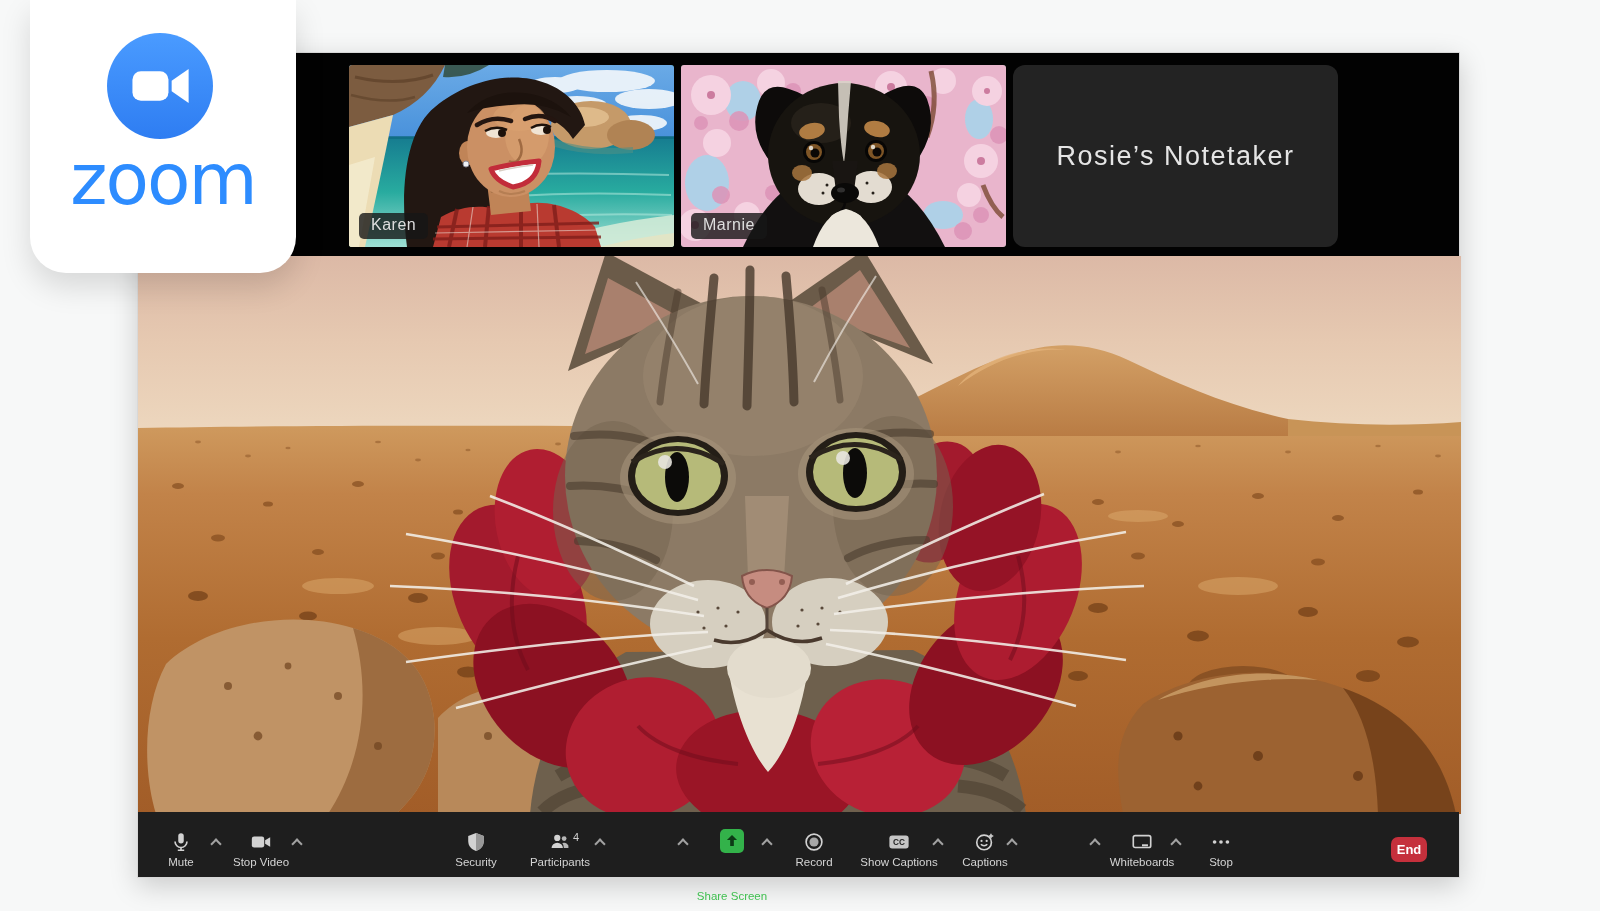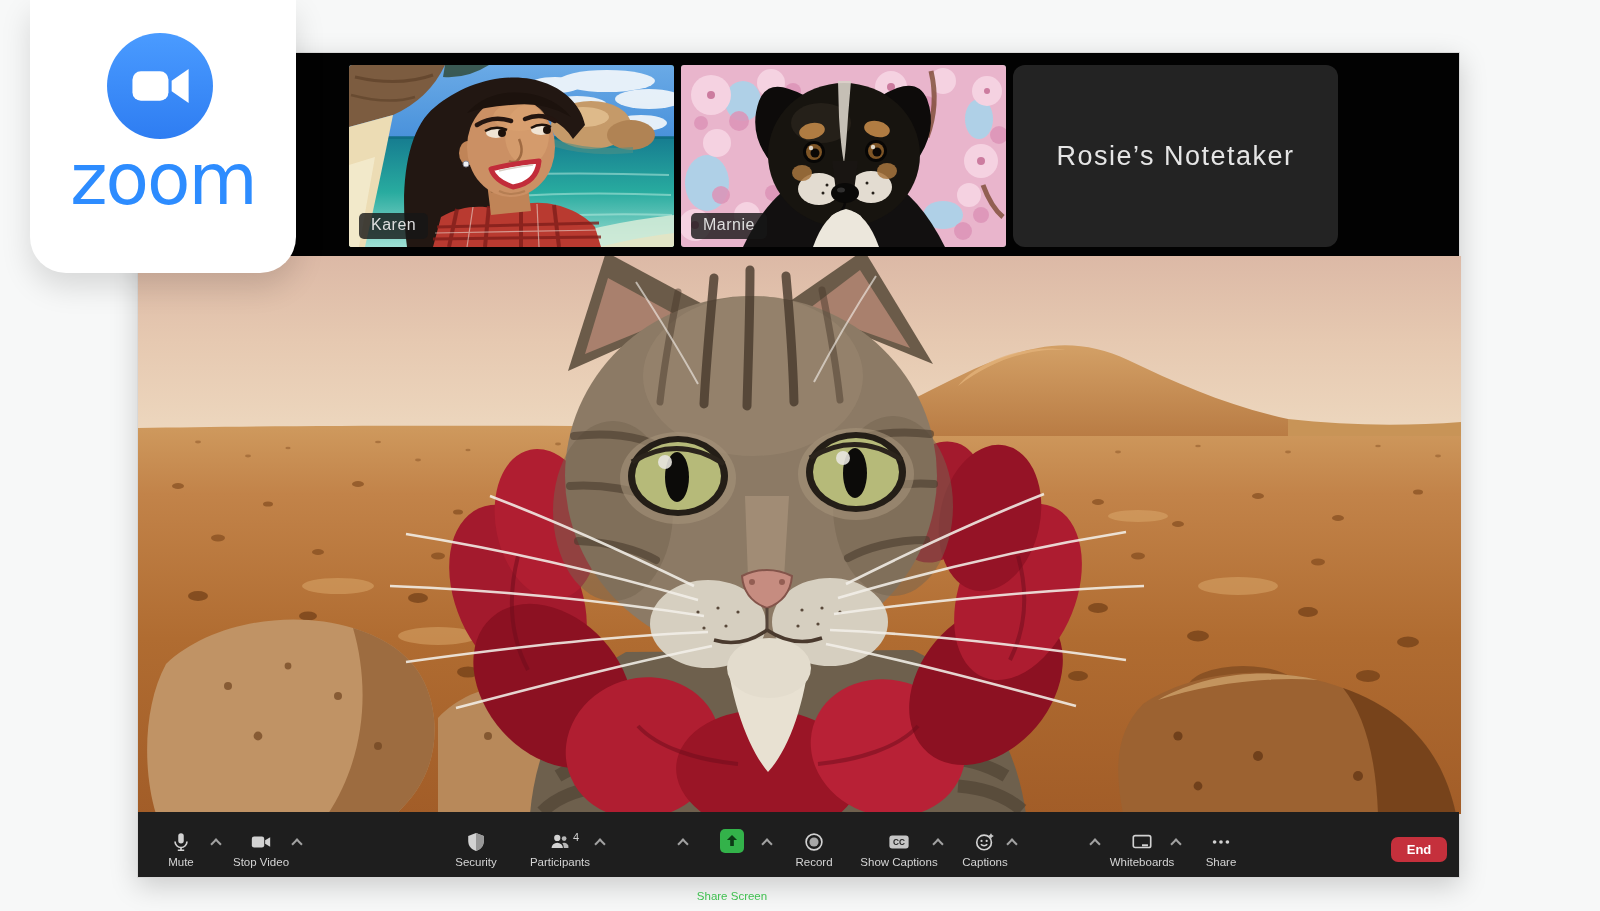--- a/index.html
+++ b/index.html
@@ -30,21 +30,21 @@
   .tb-item { position:absolute; top:0; height:100%; width:92px; transform:translateX(-50%);
     display:flex; flex-direction:column; align-items:center; cursor:pointer; }
   .tb-item .ic { margin-top:17px; height:26px; display:flex; align-items:center; }
   .tb-item .lbl { margin-top:1px; font-size:11.5px; color:#d4d4d4; white-space:nowrap; }
   .tb-item .lbl.green { color:#3fbf4f;margin-top:37px; }
   .green-square { width:24px; height:24px; border-radius:5px; background:#33b24a;
     display:flex; align-items:center; justify-content:center; }
   .caret { position:absolute; top:28px; width:8px; height:8px;
     border-left:2px solid #a2a2a2; border-top:2px solid #a2a2a2; transform:rotate(45deg); cursor:pointer; }
   .count { position:absolute; top:19px; left:calc(50% + 13px); font-size:11px; color:#cfcfcf; }
-  .end-btn { position:absolute; left:1253px; top:25px; width:56px; height:25px; background:#c5303c;
+  .end-btn { position:absolute; left:1253px; top:25px; width:36px; height:25px; background:#c5303c;
     border:none; border-radius:7px; color:#fff; font-weight:bold; font-size:13px;
     font-family:"Liberation Sans", sans-serif; cursor:pointer; }
 
   
   .logo-card { position:absolute; left:30px; top:0; width:266px; height:273px; background:#fff;
     border-radius:0 0 36px 36px; box-shadow:0 14px 30px rgba(0,0,0,.13); }
   .logo-circle { position:absolute; left:77px; top:33px; width:106px; height:106px; border-radius:50%;
     background:linear-gradient(180deg,#4a9bff 0%,#2e7df2 100%);
     display:flex; align-items:center; justify-content:center; }
   .logo-word { position:absolute; left:0; top:144px; width:100%; text-align:center;
@@ -566,21 +566,21 @@
       <div class="tb-item" style="left:1083px">
         <span class="ic">
           <svg viewBox="0 0 24 24" width="22" height="22">
               <g fill="#d2d2d2">
                 <circle cx="5" cy="12" r="2"></circle>
                 <circle cx="12" cy="12" r="2"></circle>
                 <circle cx="19" cy="12" r="2"></circle>
               </g>
             </svg>
         </span>
-        <span class="lbl">Share</span>
+        <span class="lbl">Stop</span>
       </div>
 
       <button class="end-btn">End</button>
     </div>
   </div>
 
   <div class="logo-card">
     <div class="logo-circle">
       <svg viewBox="0 0 100 100" width="106" height="106">
           <rect x="24" y="36" width="34" height="28" rx="8" fill="#ffffff"></rect>

